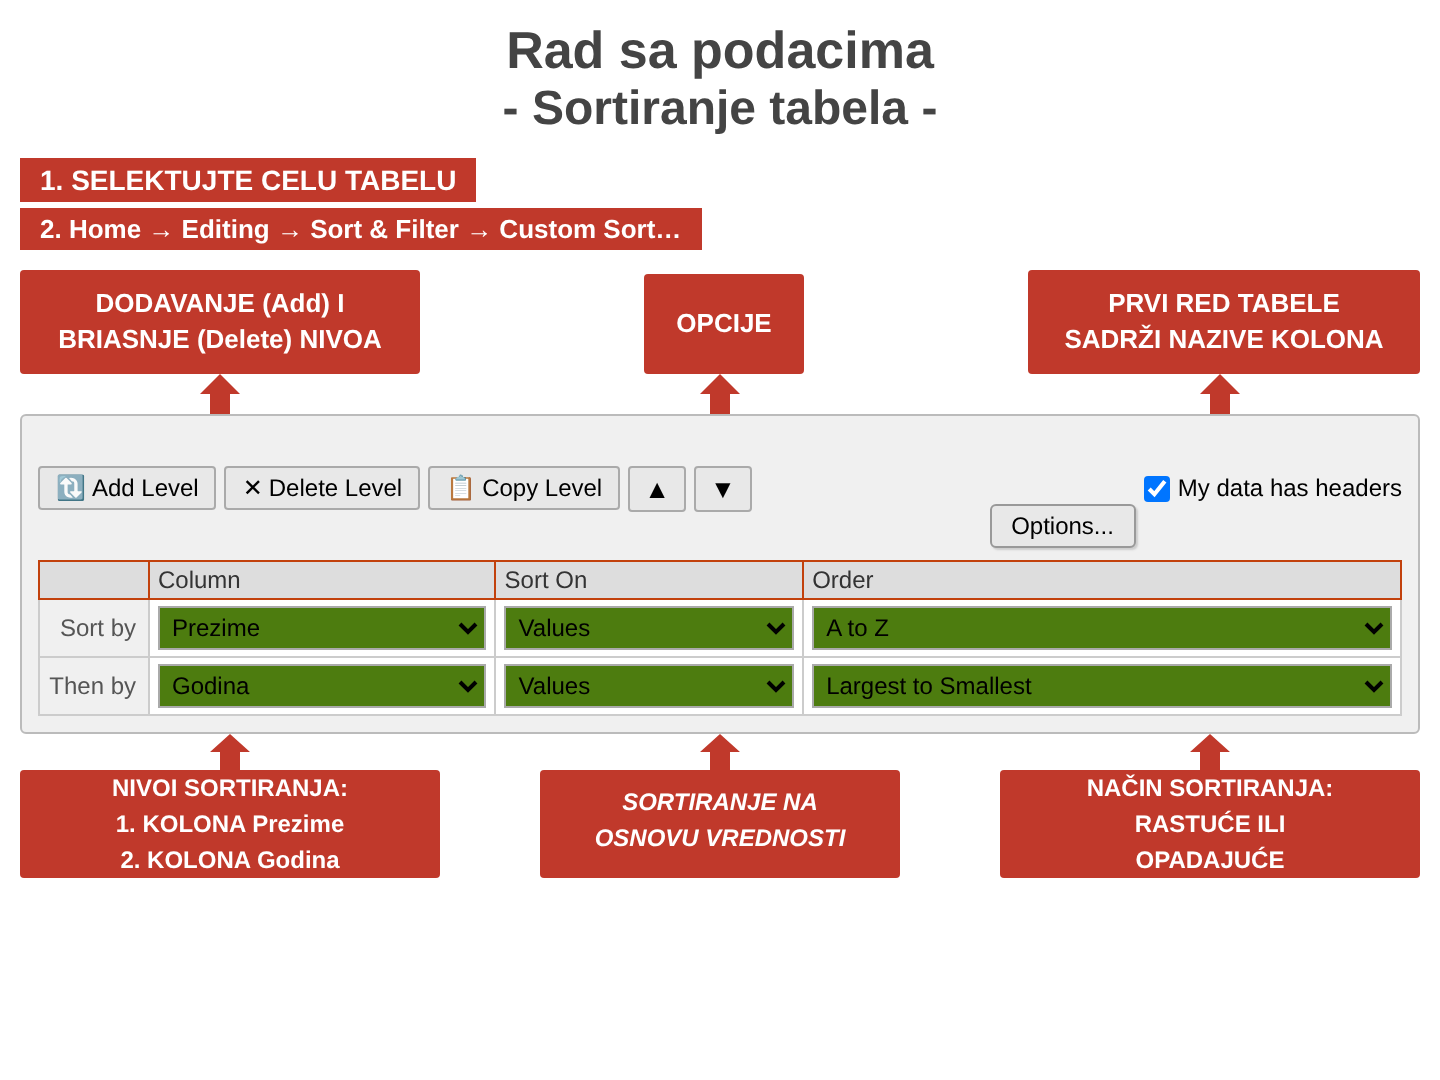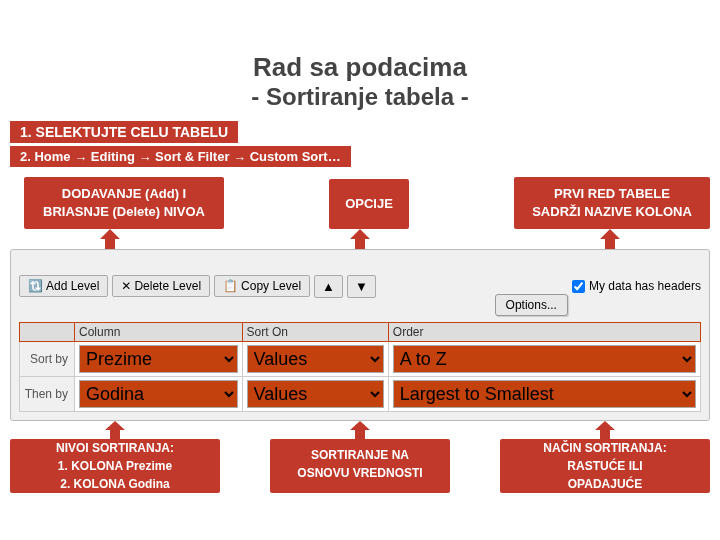--- a/index.html
+++ b/index.html
@@ -16,21 +16,20 @@
       width: 720px;
       height: 540px;
       background: #fff;
       position: relative;
     }
 
     
     .title-area {
       text-align: center;
       padding: 10px 0 6px 0;
-      margin-top: 42px;
     }
     .title-line1 {
       font-size: 26px;
       font-weight: bold;
       color: #444;
     }
     .title-line2 {
       font-size: 24px;
       font-weight: bold;
       color: #444;
@@ -75,21 +74,20 @@
       color: #fff;
       font-size: 13px;
       font-weight: bold;
       padding: 8px 12px;
       border-radius: 2px;
       text-align: center;
       line-height: 1.4;
     }
     .callout-box.add-delete {
       width: 200px;
-      margin-left: 14px;
     }
     .callout-box.options {
       width: 80px;
       height: 50px;
       display: flex;
       align-items: center;
       justify-content: center;
     }
     .callout-box.first-row {
       width: 196px;
@@ -198,24 +196,24 @@
       background: #f0f0f0;
       font-size: 12px;
       color: #555;
       width: 55px;
       text-align: right;
       padding-right: 6px;
       margin-left: 16px;
     }
     .select-field {
       width: 100%;
-      font-size: 18px;
+      font-size: 12px;
       border: 1px solid #aaa;
       padding: 2px 2px;
-      background: #c2410c;
+      background: #4d7c0f;
       font-family: Arial, sans-serif;
     }
 
     
     .bottom-callout-row {
       display: flex;
       justify-content: space-between;
       padding: 0 10px;
       margin-top: 0px;
     }
@@ -379,21 +377,21 @@
     </div>
   </div>
 
   <div class="bottom-callout-row">
     <div class="bottom-box">
       <span style="white-space:pre-line;">NIVOI SORTIRANJA:
 1. KOLONA Prezime
 2. KOLONA Godina</span>
     </div>
     <div class="bottom-box-mid">
-      <span style="white-space:pre-line;">SORTIRANJE NA
+      <span style="white-space:pre-line;font-style:italic;">SORTIRANJE NA
 OSNOVU VREDNOSTI</span>
     </div>
     <div class="bottom-box">
       <span style="white-space:pre-line;">NAČIN SORTIRANJA:
 RASTUĆE ILI
 OPADAJUĆE</span>
     </div>
   </div>
 
 </div>

